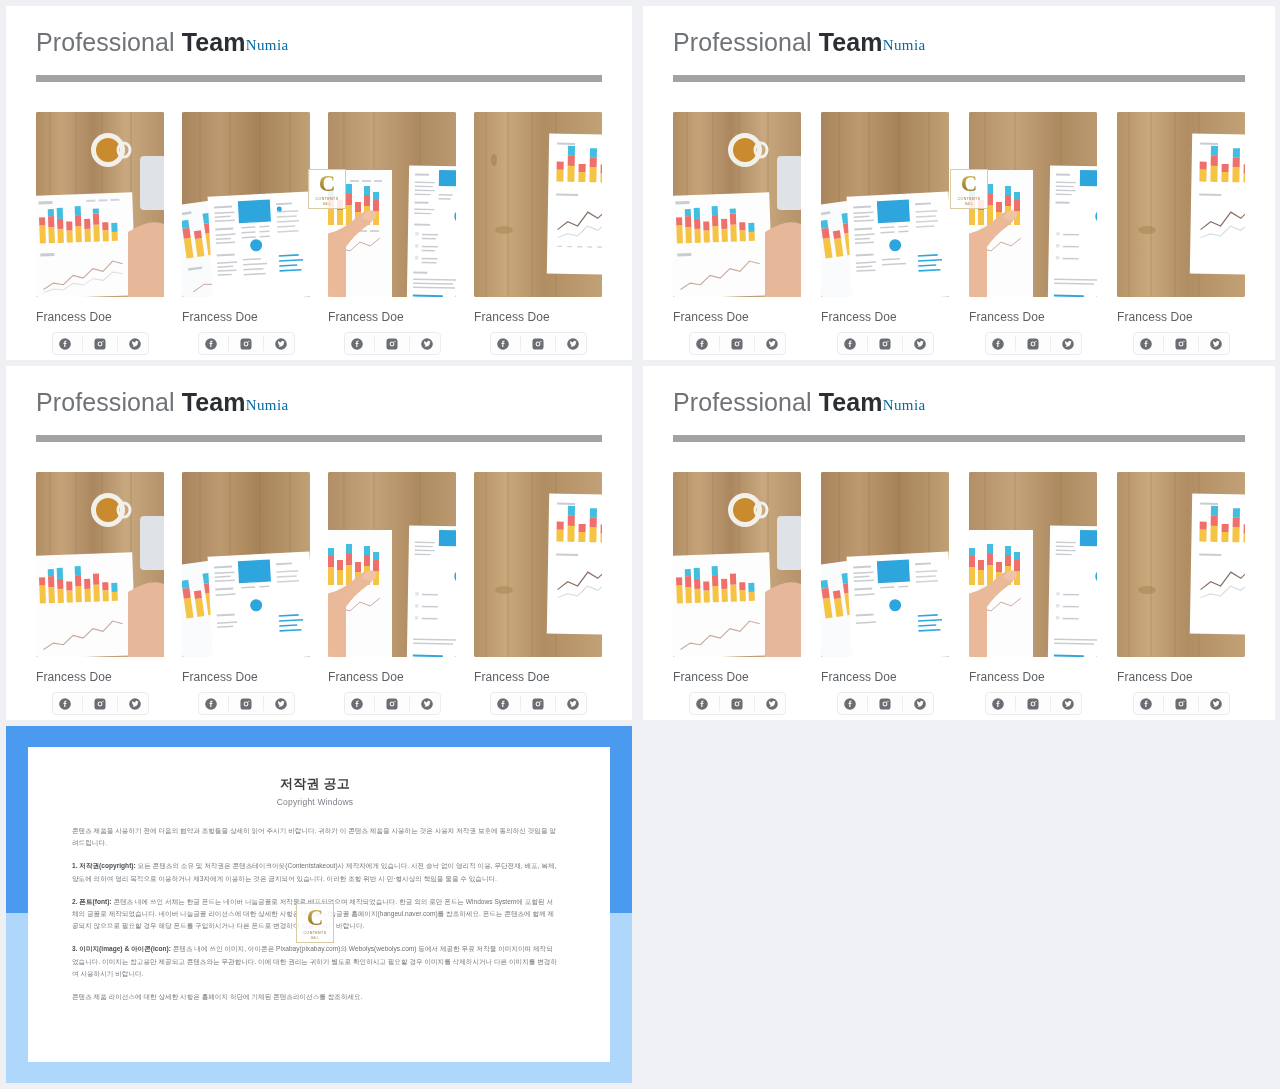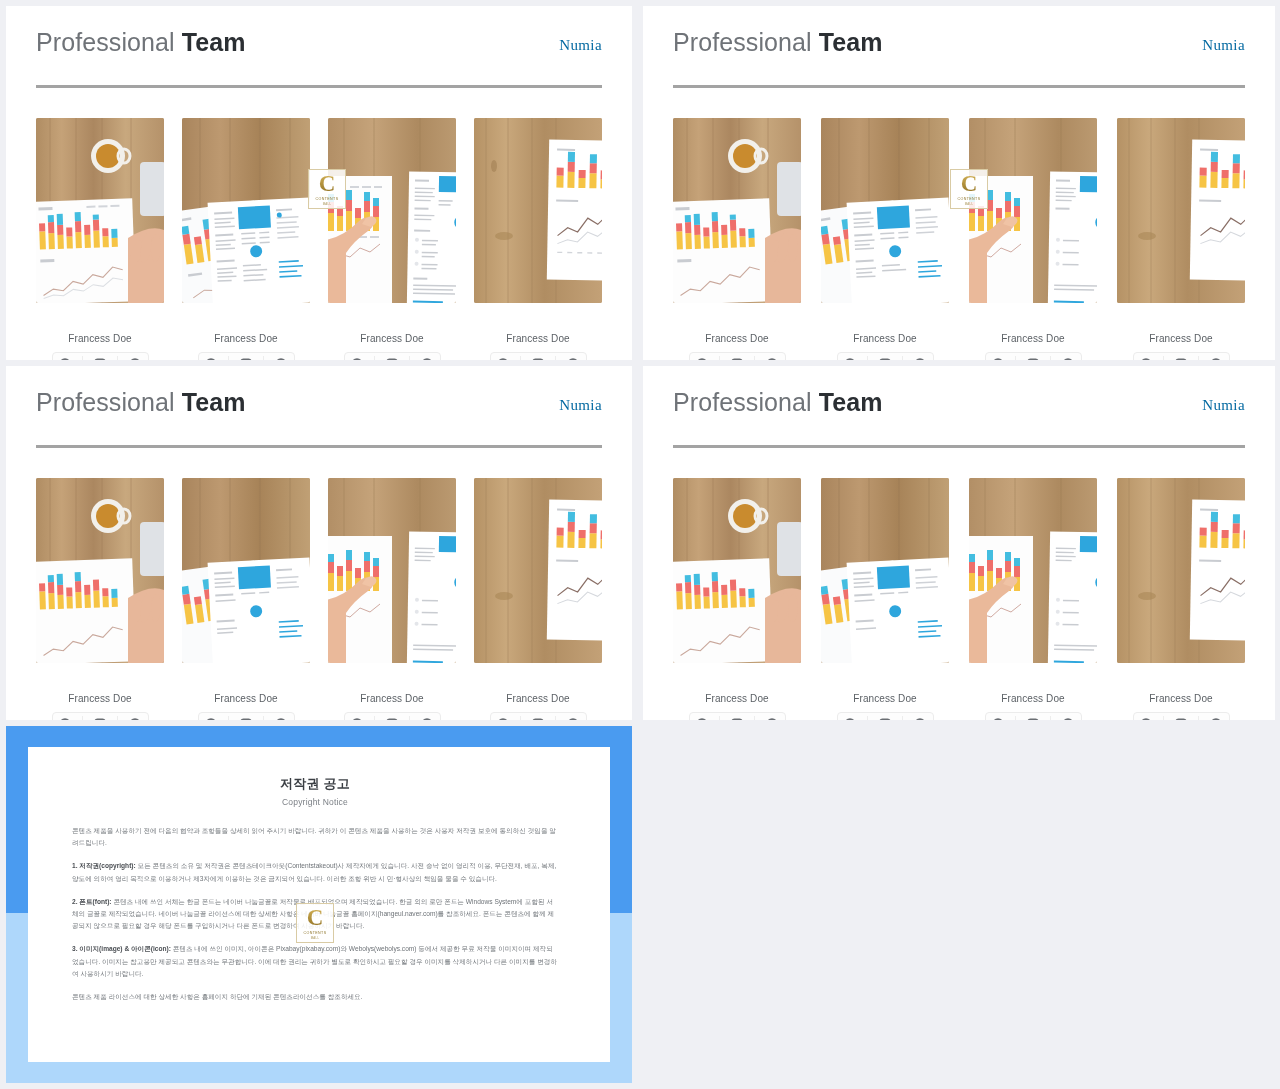--- a/index.html
+++ b/index.html
@@ -27,23 +27,23 @@
     padding: 0;
     overflow: hidden;
   }
   .slide.r2 { margin-top: 6px; }
 
   .slide-inner { padding: 22px 30px 0 30px; }
 
   .slide-head {
     display: flex;
     align-items: flex-end;
-    justify-content: space-between;
-    border-bottom: 3px solid #a3a3a3;
-    padding-bottom: 28px;
+    justify-content: flex-start;
+    border-bottom: 7px solid #a3a3a3;
+    padding-bottom: 18px;
   }
   .title {
     font-size: 25px;
     font-weight: 300;
     color: #6f7378;
     letter-spacing: .1px;
     white-space: nowrap;
   }
   .title b { font-weight: 700; color: #2b2f33; }
   .brand {
@@ -65,24 +65,24 @@
   .photo {
     width: 128px; height: 185px;
     border-radius: 2px;
     overflow: hidden;
     position: relative;
     background: #b99a74;
   }
   .photo svg { display: block; width: 100%; height: 100%; }
 
   .member-name {
-    text-align: center;
-    font-size: 10px;
+    text-align: left;
+    font-size: 12px;
     color: #5a5f64;
-    margin-top: 30px;
+    margin-top: 13px;
     letter-spacing: .1px;
     white-space: nowrap;
   }
 
   .socials {
     margin: 8px auto 0 auto;
     width: 97px; height: 23px;
     background: #fdfdfd;
     border: 1px solid #ececec;
     border-radius: 4px;
@@ -1451,21 +1451,21 @@
         </div>
       </div>
     </div>
 
   </div>
 
   <div class="copy-slide">
     <div class="fade"></div>
     <div class="copy-paper">
       <div class="copy-title">저작권 공고</div>
-      <div class="copy-sub">Copyright Notice</div>
+      <div class="copy-sub">Copyright Windows</div>
       <div class="copy-body">
         <p class="copy-p">
           <span>콘텐츠 제품을 사용하기 전에 다음의 협약과 조항들을 상세히 읽어 주시기 바랍니다. 귀하가 이 콘텐츠 제품을 사용하는 것은 사용자 저작권 보호에 동의하신 것임을 알려드립니다.</span>
         </p>
         <p class="copy-p">
           <b>1. 저작권(copyright):</b><span> 모든 콘텐츠의 소유 및 저작권은 콘텐츠테이크아웃(Contentstakeout)사 제작자에게 있습니다. 사전 승낙 없이 영리적 이용, 무단전재, 배포, 복제, 양도에 의하여 영리 목적으로 이용하거나 제3자에게 이용하는 것은 금지되어 있습니다. 이러한 조항 위반 시 민·형사상의 책임을 물을 수 있습니다.</span>
         </p>
         <p class="copy-p">
           <b>2. 폰트(font):</b><span> 콘텐츠 내에 쓰인 서체는 한글 폰트는 네이버 나눔글꼴로 저작물로 배포되었으며 제작되었습니다. 한글 외의 로만 폰트는 Windows System에 포함된 서체의 글꼴로 제작되었습니다. 네이버 나눔글꼴 라이선스에 대한 상세한 사항은 네이버 나눔글꼴 홈페이지(hangeul.naver.com)를 참조하세요. 폰트는 콘텐츠에 함께 제공되지 않으므로 필요할 경우 해당 폰트를 구입하시거나 다른 폰트로 변경하여 사용하시기 바랍니다.</span>
         </p>

